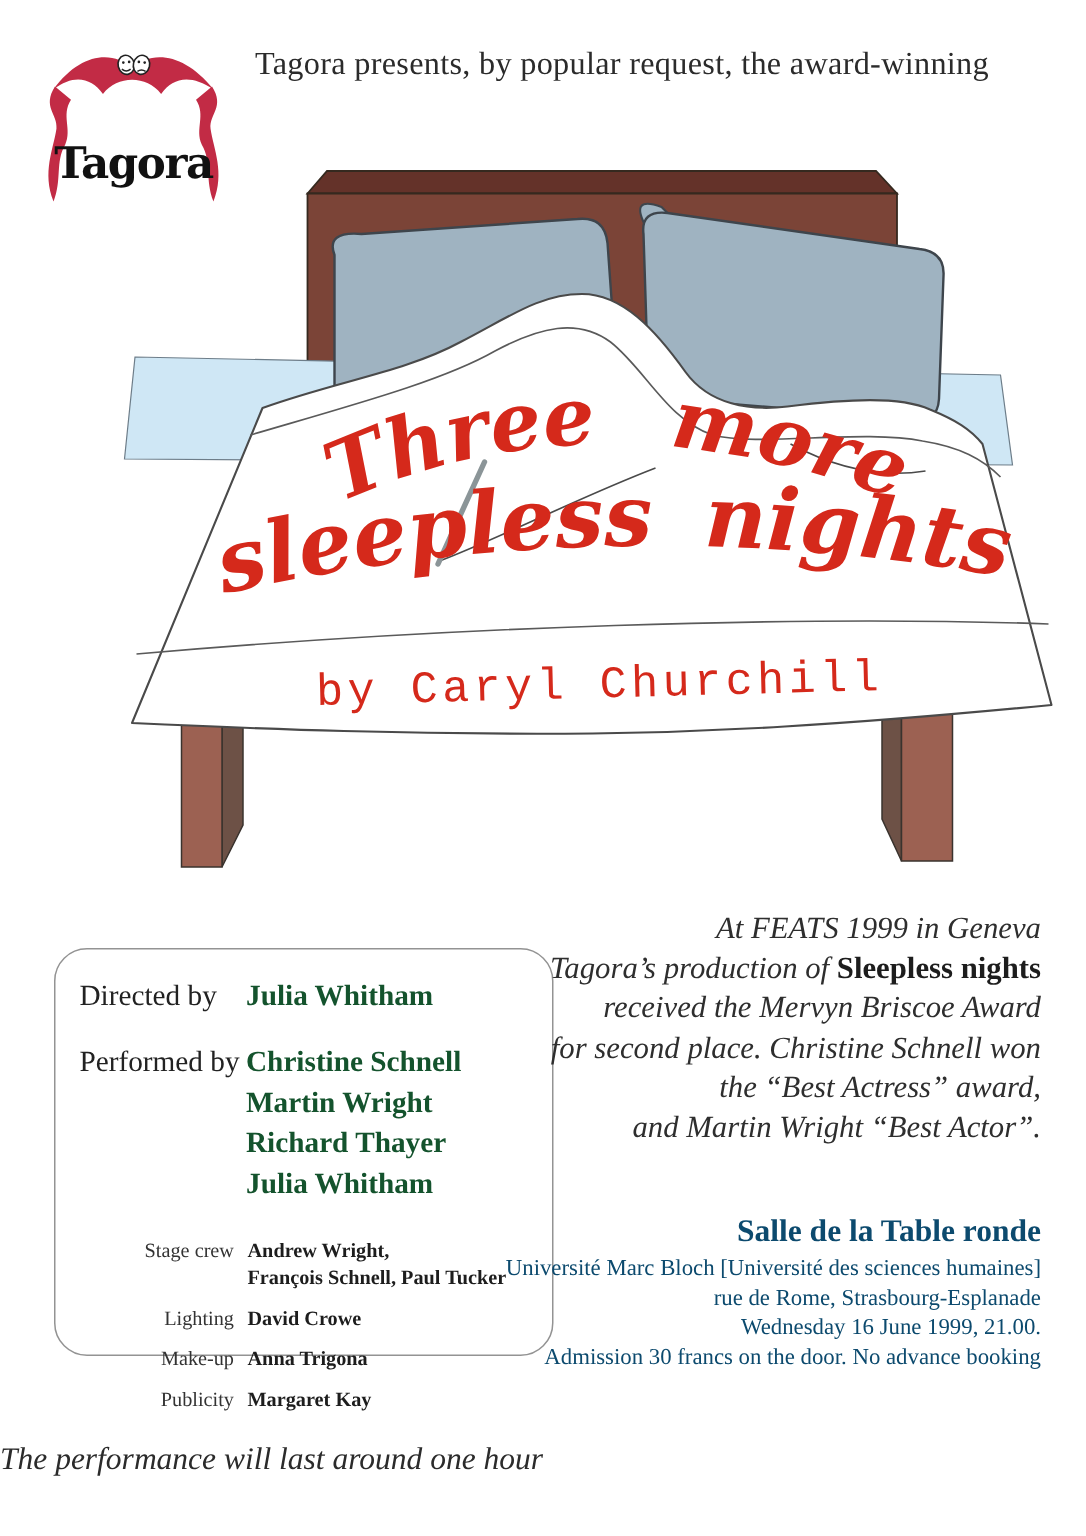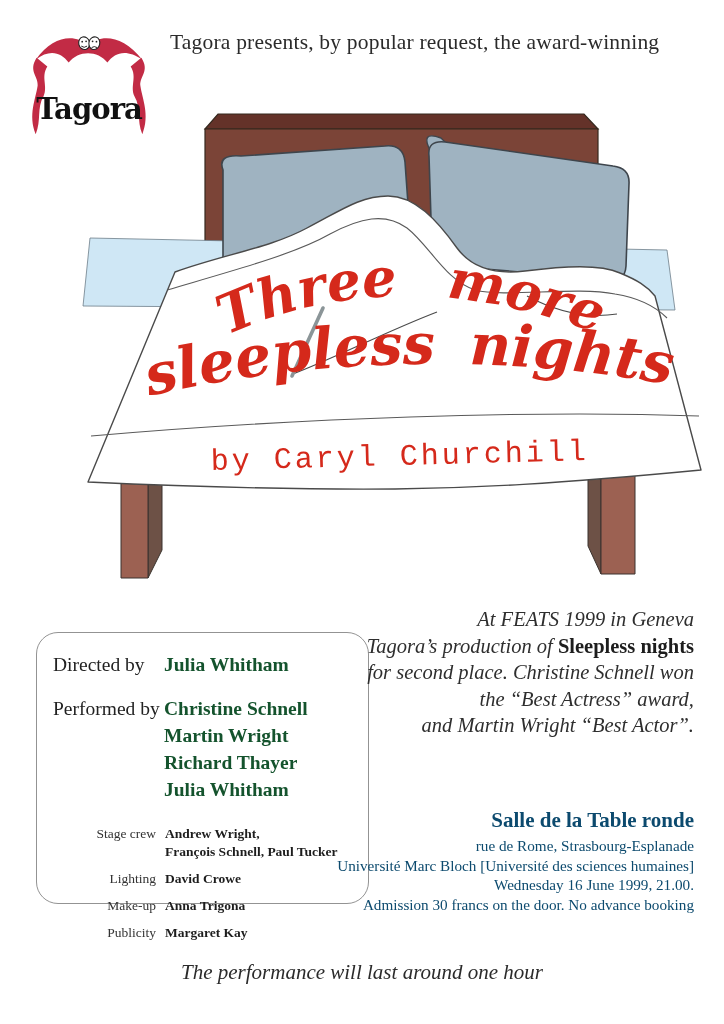--- a/index.html
+++ b/index.html
@@ -49,21 +49,21 @@
   .venue {
     position:absolute; right:30px; top:806px; width:440px;
     text-align:right; color:#0c4a6e;
   }
   .venue-name { font-size:21px; font-weight:bold; line-height:28px; margin-bottom:2px; }
   .venue-line { font-size:15.2px; line-height:19.5px; }
   .venue-date { font-weight:normal; }
 
   .footer {
     position:absolute; left:0; top:960px; width:724px;
-    text-align:center; font-style:italic; font-size:21px; color:#2b2b2b;
+    text-align:left; font-style:italic; font-size:21px; color:#2b2b2b;
   }
 </style>
 </head>
 <body>
 
 <div class="poster">
 
   <svg class="logo" viewBox="0 0 130 120">
     <g>
       <path d="M10,38 C28,13 50,11 64,23 C78,11 100,13 120,38
@@ -165,28 +165,29 @@
       <div class="crew-label">Make-up</div>
       <div class="crew-value">Anna Trigona</div>
       <div class="crew-label">Publicity</div>
       <div class="crew-value">Margaret Kay</div>
     </div>
   </div>
 
   <div class="award">
     <div>At FEATS 1999 in Geneva</div>
     <div><span>Tagora’s production of </span><span class="bold-title">Sleepless nights</span></div>
+    <div>received the Mervyn Briscoe Award</div>
     <div>for second place. Christine Schnell won</div>
     <div>the “Best Actress” award,</div>
     <div>and Martin Wright “Best Actor”.</div>
   </div>
 
   <div class="venue">
     <div class="venue-name">Salle de la Table ronde</div>
+    <div class="venue-line">Université Marc Bloch [Université des sciences humaines]</div>
     <div class="venue-line">rue de Rome, Strasbourg-Esplanade</div>
-    <div class="venue-line">Université Marc Bloch [Université des sciences humaines]</div>
     <div class="venue-line venue-date">Wednesday 16 June 1999, 21.00.</div>
     <div class="venue-line">Admission 30 francs on the door. No advance booking</div>
   </div>
 
   <div class="footer">The performance will last around one hour</div>
 
 </div>
 
 </body></html>

